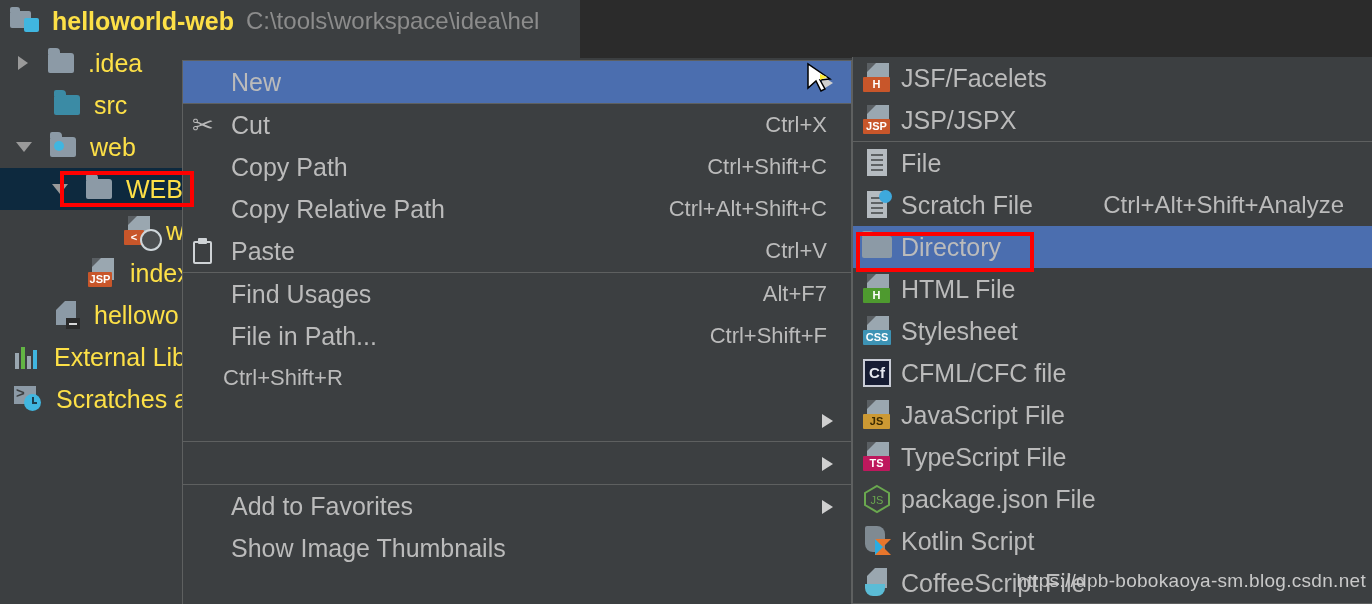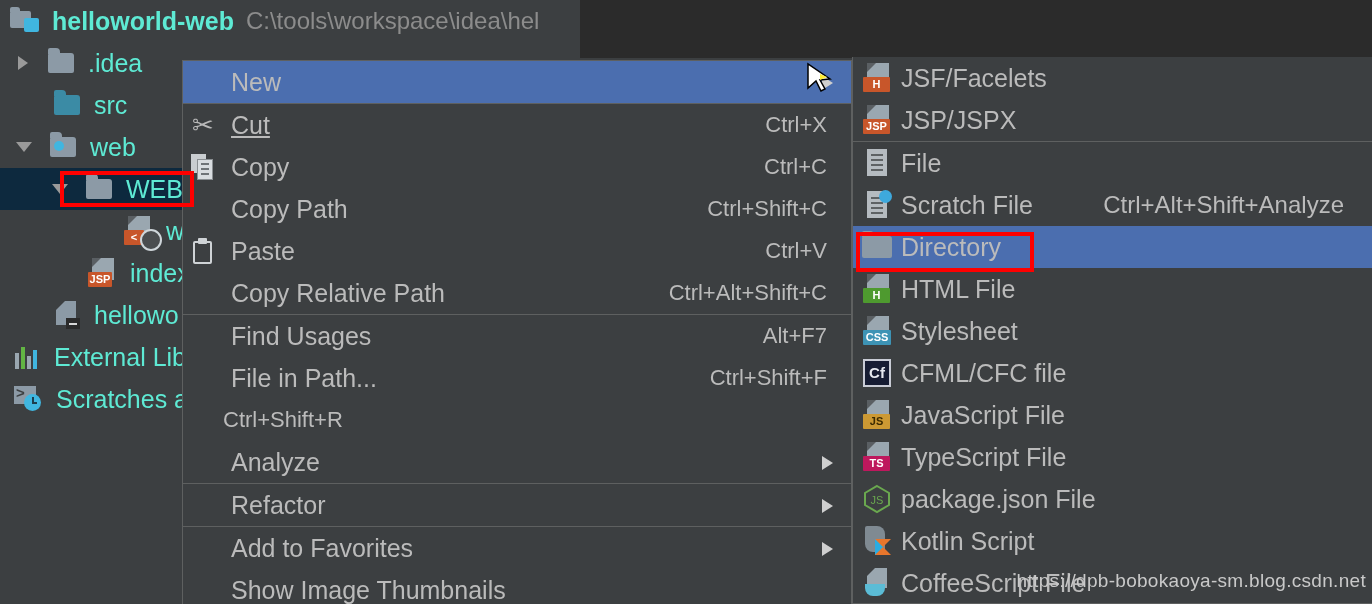--- a/index.html
+++ b/index.html
@@ -13,21 +13,21 @@
   
   #tree{
     position:absolute;left:0;top:0;width:580px;height:604px;
     background:#3c3f41;
   }
   .tree-row{
     position:absolute;left:0;width:580px;height:42px;
     display:flex;align-items:center;
     font-size:25px;white-space:nowrap;
   }
-  .tree-row .lbl{color:#5eead4;}
+  .tree-row .lbl{color:#fde047;}
   .tree-row .path{color:#8c8c8c;margin-left:12px;font-size:24px;}
   .tree-row.selected{background:#0d293e;}
   .arrow{
     width:0;height:0;flex:0 0 auto;
     border-left:10px solid #9a9a9a;
     border-top:7px solid transparent;
     border-bottom:7px solid transparent;
   }
   .arrow.down{
     border-left:8px solid transparent;
@@ -263,57 +263,47 @@
     <span class="micon"></span>
     <span class="mlabel" style="padding-left:8px;">New</span>
     <span class="msub"></span>
   </div>
   <div class="sep"></div>
 
   <div class="mi">
     <span class="micon">
         <span class="scissors">✂</span>
       </span>
-    <span class="mlabel" style="padding-left:8px;text-decoration:underline;">Cut</span>
+    <span class="mlabel" style="padding-left:8px;">Cut</span>
     <span class="maccel">Ctrl+X</span>
   </div>
 
-  <div class="mi">
-    <span class="micon">
-      <span class="copyicon">
-          <span class="back"></span>
-          <span class="front"></span>
-        </span>
-    </span>
-    <span class="mlabel" style="padding-left:8px;">Copy</span>
-    <span class="maccel">Ctrl+C</span>
-  </div>
 
   <div class="mi">
     <span class="micon"></span>
     <span class="mlabel" style="padding-left:8px;">Copy Path</span>
     <span class="maccel">Ctrl+Shift+C</span>
+  </div>
+
+  <div class="mi">
+    <span class="micon"></span>
+    <span class="mlabel" style="padding-left:8px;">Copy Relative Path</span>
+    <span class="maccel">Ctrl+Alt+Shift+C</span>
   </div>
 
   <div class="mi">
     <span class="micon">
       <span class="pasteicon">
           <span class="body"></span>
           <span class="clip"></span>
         </span>
     </span>
     <span class="mlabel" style="padding-left:8px;">Paste</span>
     <span class="maccel">Ctrl+V</span>
   </div>
-
-  <div class="mi">
-    <span class="micon"></span>
-    <span class="mlabel" style="padding-left:8px;">Copy Relative Path</span>
-    <span class="maccel">Ctrl+Alt+Shift+C</span>
-  </div>
   <div class="sep"></div>
 
   <div class="mi">
     <span class="micon"></span>
     <span class="mlabel" style="padding-left:8px;">Find Usages</span>
     <span class="maccel">Alt+F7</span>
   </div>
 
   <div class="mi">
     <span class="micon"></span>
@@ -321,28 +311,26 @@
     <span class="maccel">Ctrl+Shift+F</span>
   </div>
 
   <div class="mi">
     <span class="micon"></span>
     <span class="maccel">Ctrl+Shift+R</span>
   </div>
 
   <div class="mi">
     <span class="micon"></span>
-    <span class="mlabel" style="padding-left:8px;">Analyze</span>
     <span class="msub"></span>
   </div>
   <div class="sep"></div>
 
   <div class="mi">
     <span class="micon"></span>
-    <span class="mlabel" style="padding-left:8px;">Refactor</span>
     <span class="msub"></span>
   </div>
   <div class="sep"></div>
 
   <div class="mi">
     <span class="micon"></span>
     <span class="mlabel" style="padding-left:8px;">Add to Favorites</span>
     <span class="msub"></span>
   </div>
 

